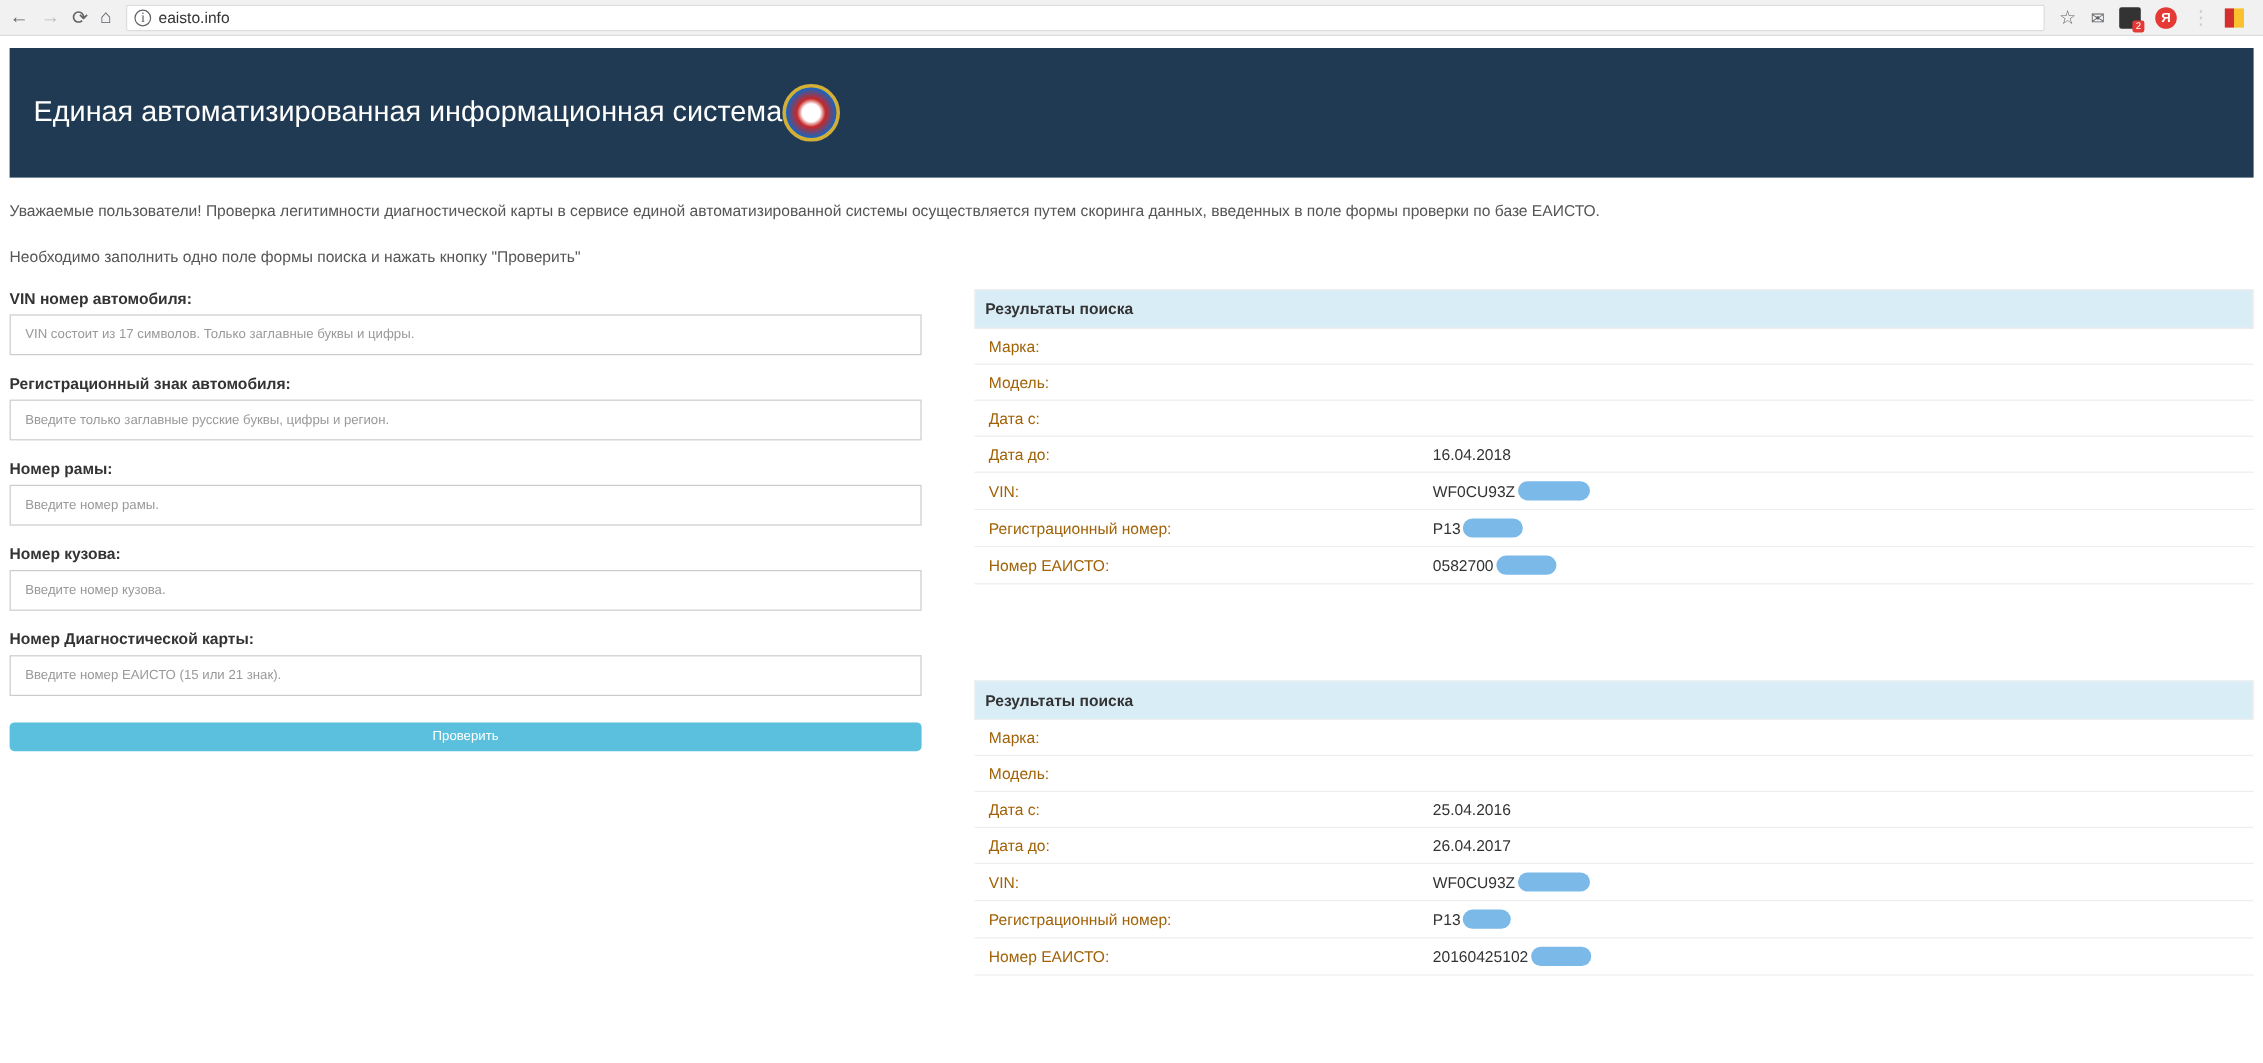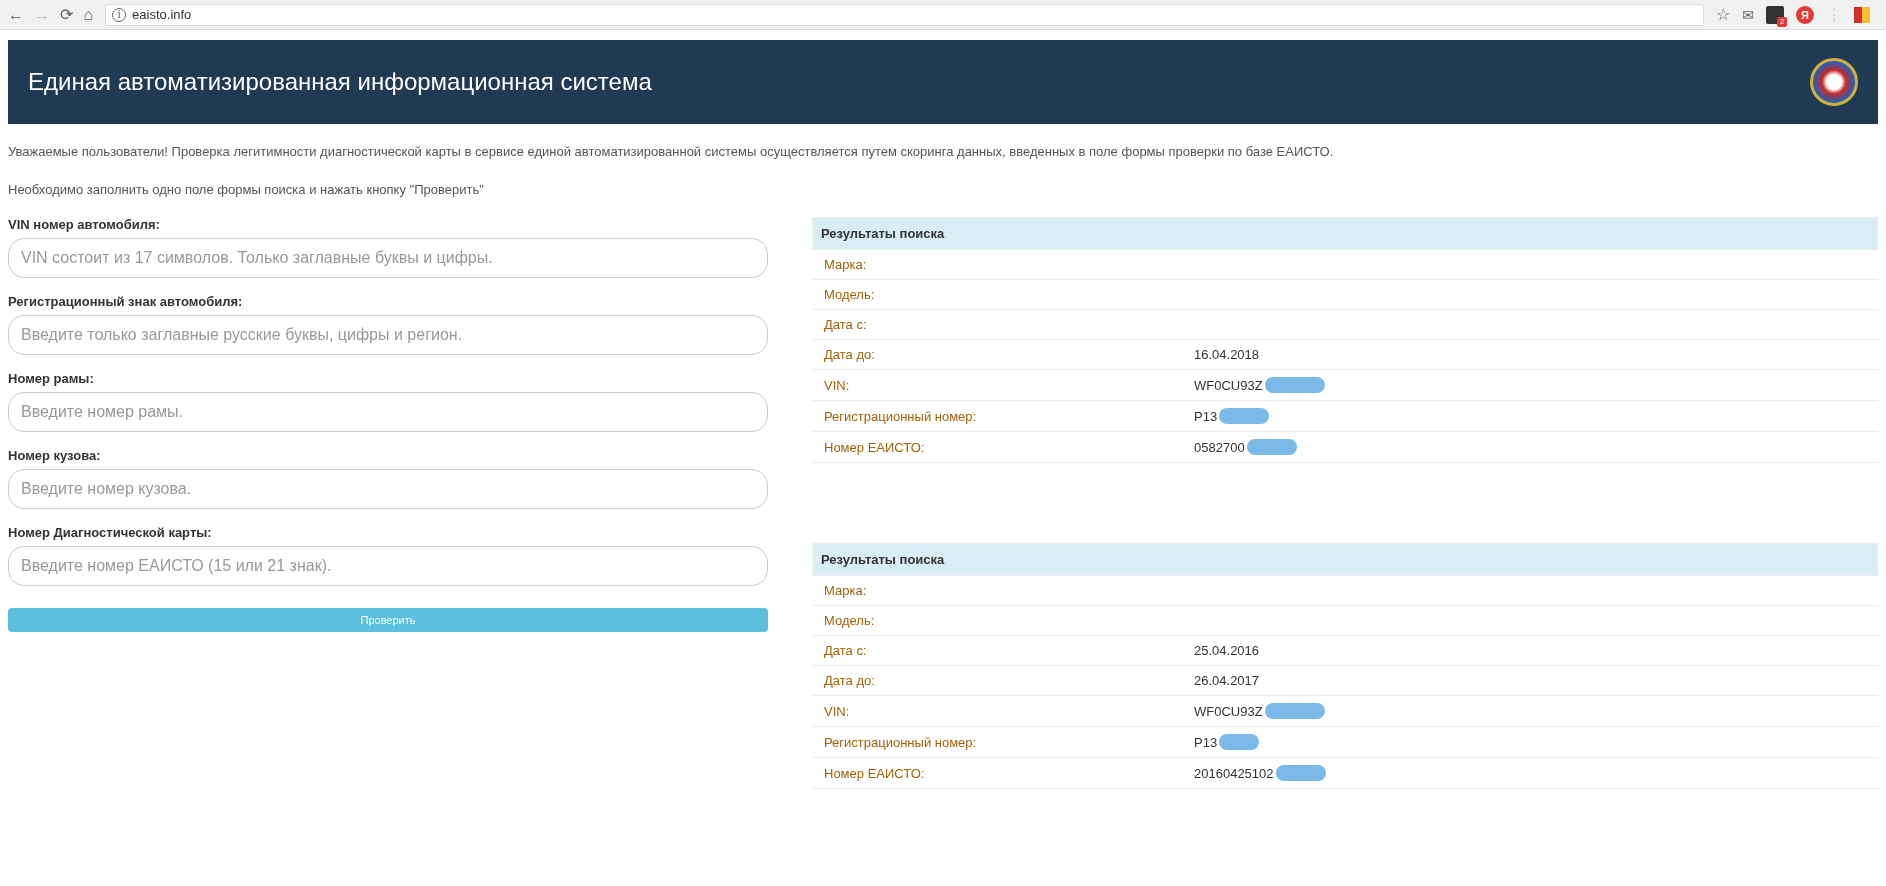--- a/index.html
+++ b/index.html
@@ -114,25 +114,25 @@
       width: 16px;
       height: 16px;
       background: linear-gradient(to right, #d32f2f 50%, #fbc02d 50%);
     }
     .page-container {
       padding: 0 8px;
     }
     .header-banner {
       background: #1f3a52;
       color: #fff;
-      padding: 18px 20px;
+      padding: 30px 20px;
       margin: 10px 0;
       display: flex;
       align-items: center;
-      justify-content: space-between;
+      justify-content: flex-start;
     }
     .header-title {
       font-size: 24px;
       font-weight: normal;
     }
     .header-logo {
       width: 48px;
       height: 48px;
       background: radial-gradient(circle, #fff 25%, #c62828 40%, #1565c0 70%);
       border-radius: 50%;
@@ -161,23 +161,23 @@
     .form-label {
       display: block;
       font-weight: bold;
       font-size: 13px;
       margin-bottom: 6px;
       color: #333;
     }
     .form-input {
       width: 100%;
       padding: 10px 12px;
-      font-size: 16px;
+      font-size: 11px;
       border: 1px solid #ccc;
-      border-radius: 16px;
+      border-radius: 0;
       color: #555;
     }
     .form-input::placeholder {
       color: #999;
     }
     .submit-btn {
       width: 100%;
       padding: 6px;
       background: #5bc0de;
       color: #fff;

